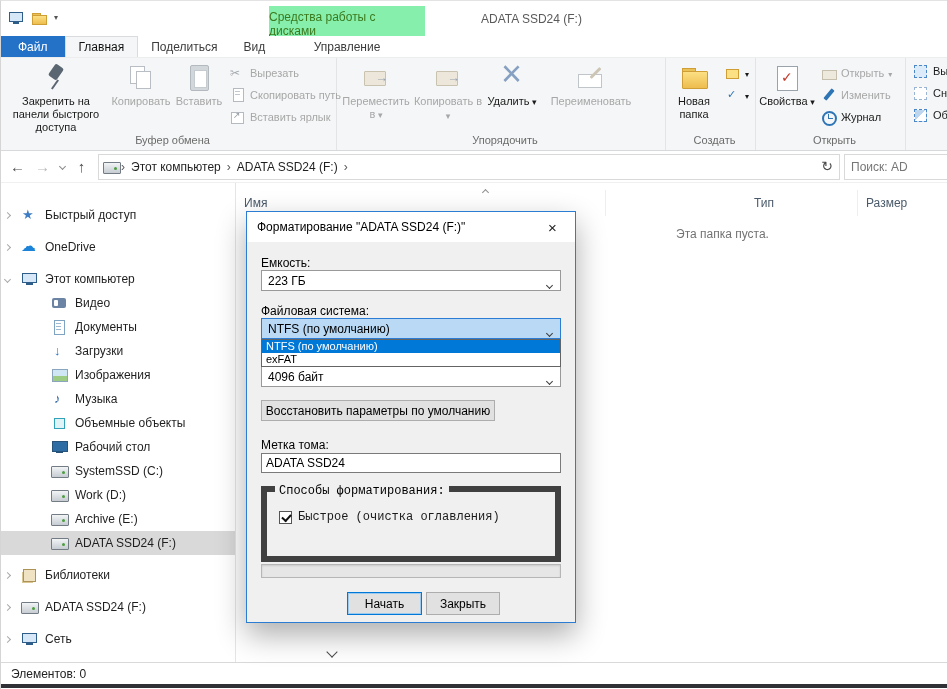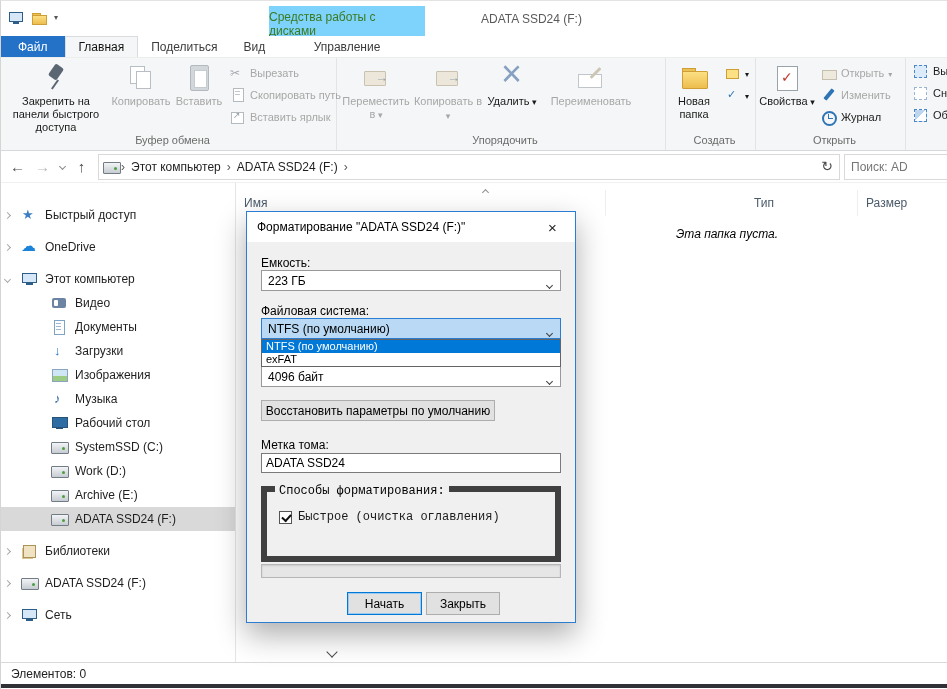--- a/index.html
+++ b/index.html
@@ -10,21 +10,21 @@
   
   .titlebar { height: 35px; position: relative; background: #fff; }
   .qat { position: absolute; left: 7px; top: 9px; display: flex; align-items: center; gap: 7px; }
   .qat-ic { width: 16px; height: 15px; position: relative; display: inline-block; }
   .qat-ic::before, .qat-ic::after { content: ""; position: absolute; }
   .qat-win::before { left: 1px; top: 2px; width: 12px; height: 8px; background: #d6e8f7; border: 1.5px solid #2f5d8a; }
   .qat-win::after { left: 5px; top: 12px; width: 6px; height: 2px; background: #2f5d8a; }
   .qat-folder::before { left: 1px; top: 3px; width: 7px; height: 3px; background: #e9c157; border: 1px solid #cf9f35; border-bottom: none; }
   .qat-folder::after { left: 1px; top: 5px; width: 13px; height: 8px; background: linear-gradient(#fce084,#edbd4e); border: 1px solid #cf9f35; }
   .qat-caret { font-size: 8px; color: #555; }
-  .ctx-header { position: absolute; left: 268px; top: 5px; width: 156px; height: 35px; background: #7dd3fc; color: #3c7a1e; display: flex; align-items: center; justify-content: center; font-size: 12px; }
+  .ctx-header { position: absolute; left: 268px; top: 5px; width: 156px; height: 35px; background: #86efac; color: #3c7a1e; display: flex; align-items: center; justify-content: center; font-size: 12px; }
   .win-title { position: absolute; left: 480px; top: 11px; color: #5a5a5a; font-size: 12px; white-space: nowrap; }
 
   
   .tabsrow { height: 22px; background: #fff; display: flex; position: relative; border-bottom: 1px solid #eceded; }
   .tab { padding: 0 13px; display: flex; align-items: center; color: #3c3c3c; font-size: 12px; cursor: default; }
   .tab.file { background: #2472c8; color: #fff; padding: 0 17px; }
   .tab.active { background: #f5f6f7; border: 1px solid #dadbdd; border-bottom: none; color: #111; }
   .tab.manage { position: absolute; left: 268px; top: 0; bottom: 0; width: 156px; justify-content: center; padding: 0; }
 
   
@@ -122,21 +122,21 @@
 
   .filepane { flex: 1; position: relative; background: #fff; }
   .sort-caret { position: absolute; left: 247px; top: 1px; color: #8f8f8f; }
   .sort-caret .chev { width: 5px; height: 5px; }
   .hdr-row { display: flex; height: 26px; margin-top: 7px; font-size: 12px; color: #4a5a6a; }
   .hdr { padding-left: 8px; line-height: 26px; border-right: 1px solid #eceff2; white-space: nowrap; overflow: hidden; }
   .hdr.c-name { width: 370px; }
   .hdr.c-date { width: 140px; margin-top: 45px; }
   .hdr.c-type { width: 112px; }
   .hdr.c-size { flex: 1; border-right: none; }
-  .empty-text { position: absolute; left: 440px; top: 44px; color: #000000; font-style: italic; }
+  .empty-text { position: absolute; left: 440px; top: 44px; color: #737373; }
   .scroll-chev { position: absolute; left: 92px; top: 462px; color: #4a4a4a; }
   .scroll-chev .chev { width: 8px; height: 8px; }
 
   
   .statusbar { height: 22px; border-top: 1px solid #d9d9d9; display: flex; align-items: center; padding-left: 10px; font-size: 12px; color: #222; background: #fff; }
   .bottom-strip { height: 4px; background: #2f3137; }
 
   
   .dialog { position: absolute; left: 245px; top: 210px; width: 330px; height: 412px; background: #f0f0f0; border: 1px solid #2b7cd3; box-shadow: 0 12px 28px rgba(0,0,0,.32); z-index: 50; }
   .dlg-title { height: 30px; background: #fff; display: flex; align-items: center; padding-left: 10px; font-size: 12px; color: #000; }
@@ -368,20 +368,25 @@
             <span class="ic ic-pictures"></span>
             <span class="sb-label">Изображения</span>
           </div>
           <div class="sb-row lvl1">
             <span class="sb-chev"></span>
             <span class="ic ic-music"></span>
             <span class="sb-label">Музыка</span>
           </div>
           <div class="sb-row lvl1">
             <span class="sb-chev"></span>
+            <span class="ic ic-cube"></span>
+            <span class="sb-label">Объемные объекты</span>
+          </div>
+          <div class="sb-row lvl1">
+            <span class="sb-chev"></span>
             <span class="ic ic-desktop"></span>
             <span class="sb-label">Рабочий стол</span>
           </div>
           <div class="sb-row lvl1">
             <span class="sb-chev"></span>
             <span class="ic ic-drive"></span>
             <span class="sb-label">SystemSSD (C:)</span>
           </div>
           <div class="sb-row lvl1">
             <span class="sb-chev"></span>

